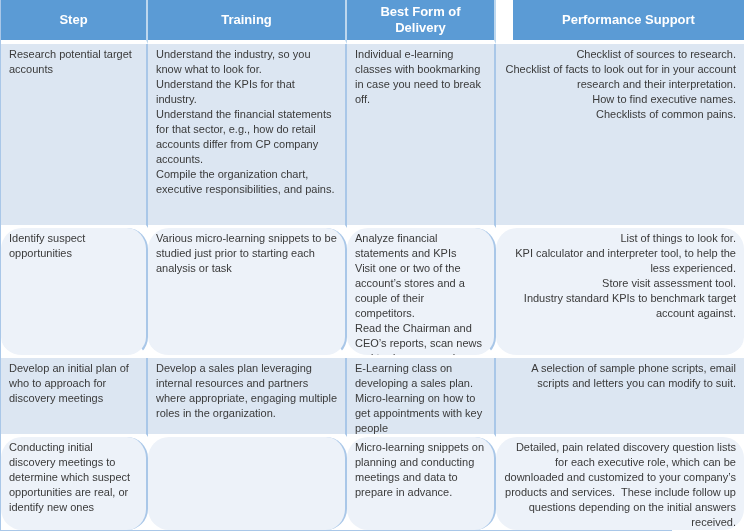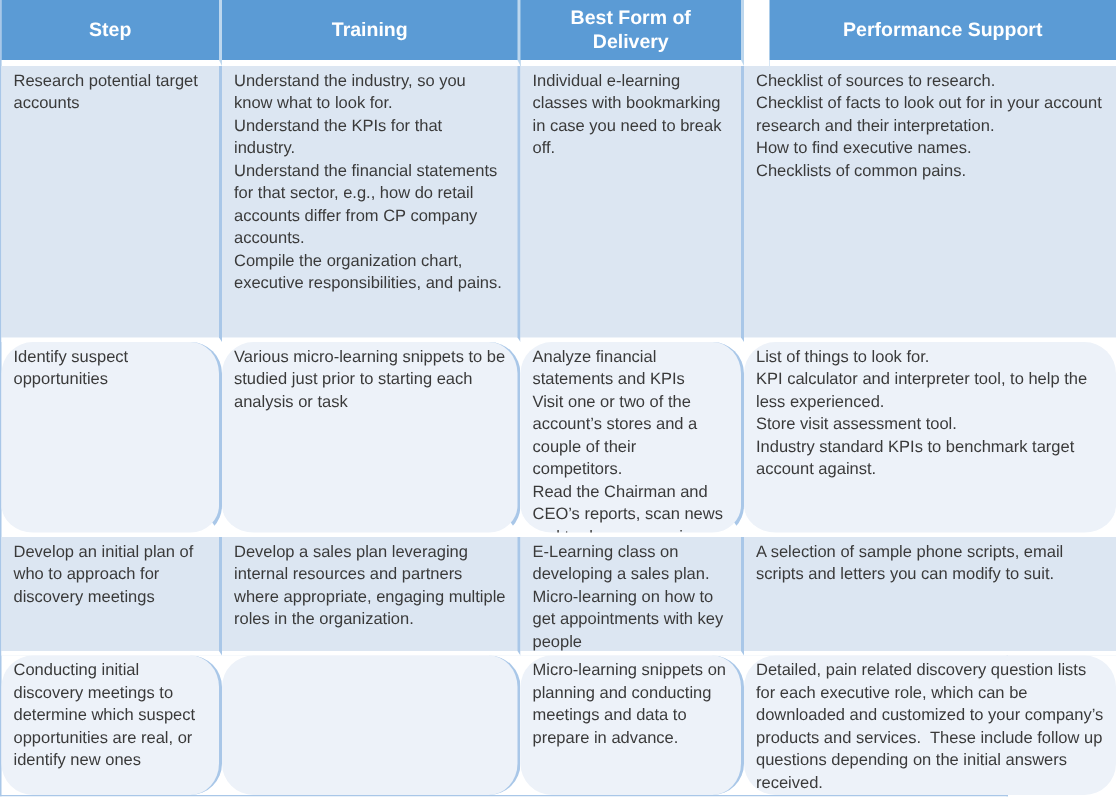--- a/index.html
+++ b/index.html
@@ -34,21 +34,21 @@
   .td {
     box-sizing: border-box;
     overflow: hidden;
     border-right: 2px solid var(--grid-vertical, #A9C7E8);
     border-bottom: 3px solid var(--grid-horizontal, #ffffff);
     padding: 3px 8px 2px 8px;
     font-size: 11px;
     line-height: 15px;
     color: var(--body-text, #3A3A3A);
   }
-  .td.last-col { border-right: none; }
+  .td.last-col { border-right: none; text-align: right; }
   .td.last-row { border-bottom: none; }
   .row-odd  { background: var(--row-band-dark, #DCE6F2); }
   .row-even { background: var(--row-band-light, #EDF2F9); border-radius: 21px; }
   .td p { margin: 0; white-space: pre-wrap; }
 </style>
 </head>
 <body>
 
 <div class="table-wrap">
 

